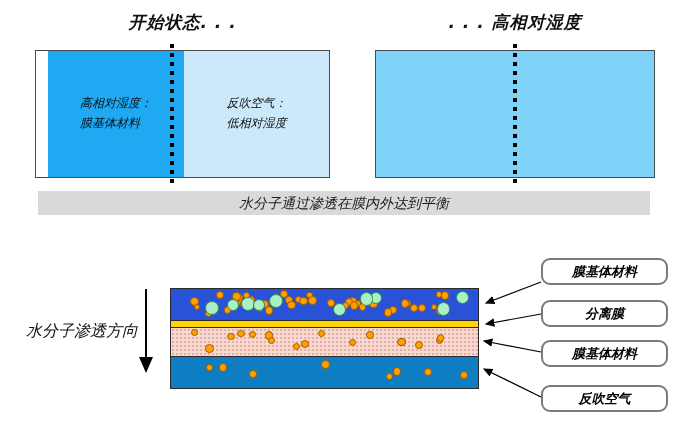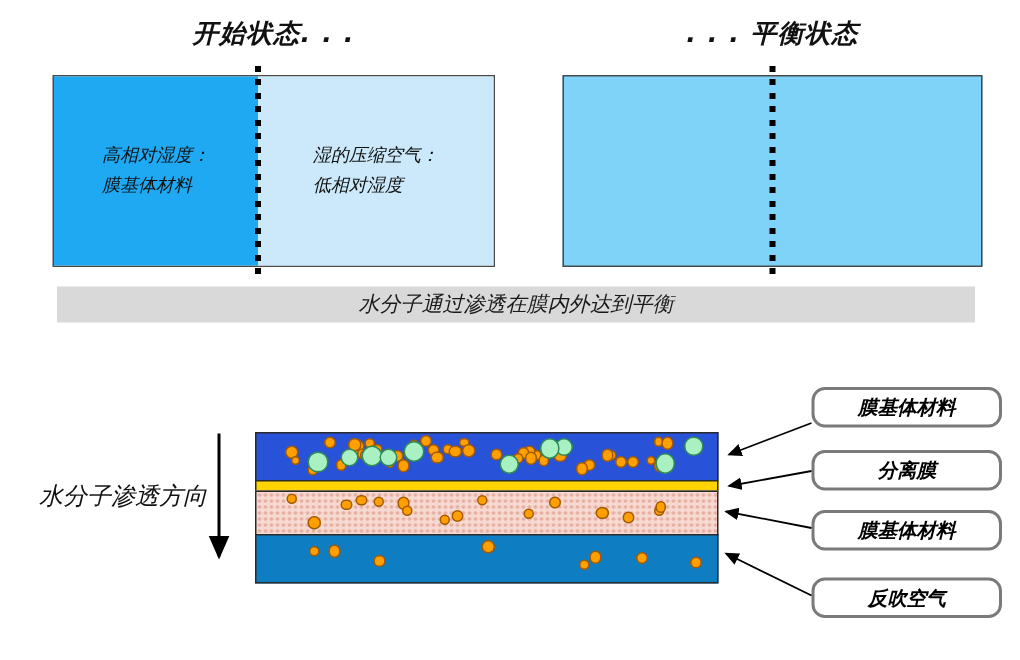--- a/index.html
+++ b/index.html
@@ -27,32 +27,32 @@
     background-image:radial-gradient(#e9ac9f 1px,transparent 1.2px);
     background-size:4px 4px;
   }
 </style>
 </head>
 <body>
 
 <div id="canvas">
 
   <div class="abs title" style="left:35px;top:11px;width:295px;">开始状态. . .</div>
-  <div class="abs title" style="left:375px;top:11px;width:280px;">. . . 平衡状态</div>
+  <div class="abs title" style="left:375px;top:11px;width:280px;">. . . 高相对湿度</div>
 
-  <div class="abs statebox" style="left:35px;top:50px;width:295px;height:128px;">
+  <div class="abs statebox" style="left:35px;top:50px;width:295px;height:128px;padding-left:12px;">
     <div class="half" style="width: 136px; background-color: rgb(31, 169, 242);">
       <div class="halftext">
         <span>高相对湿度：</span><br>
         <span>膜基体材料</span>
       </div>
     </div>
     <div class="half" style="flex: 1 1 0%; background-color: rgb(203, 233, 251);">
       <div class="halftext">
-        <span>湿的压缩空气：</span><br>
+        <span>反吹空气：</span><br>
         <span>低相对湿度</span>
       </div>
     </div>
   </div>
   <div class="abs dash" style="left:170px;top:44px;height:142px;"></div>
 
   <div class="abs statebox" style="left: 375px; top: 50px; width: 280px; height: 128px; background-color: rgb(127, 210, 248);"></div>
   <div class="abs dash" style="left:513px;top:44px;height:142px;"></div>
 
   <div class="abs banner" style="left:38px;top:191px;width:612px;height:24px;">水分子通过渗透在膜内外达到平衡</div>

